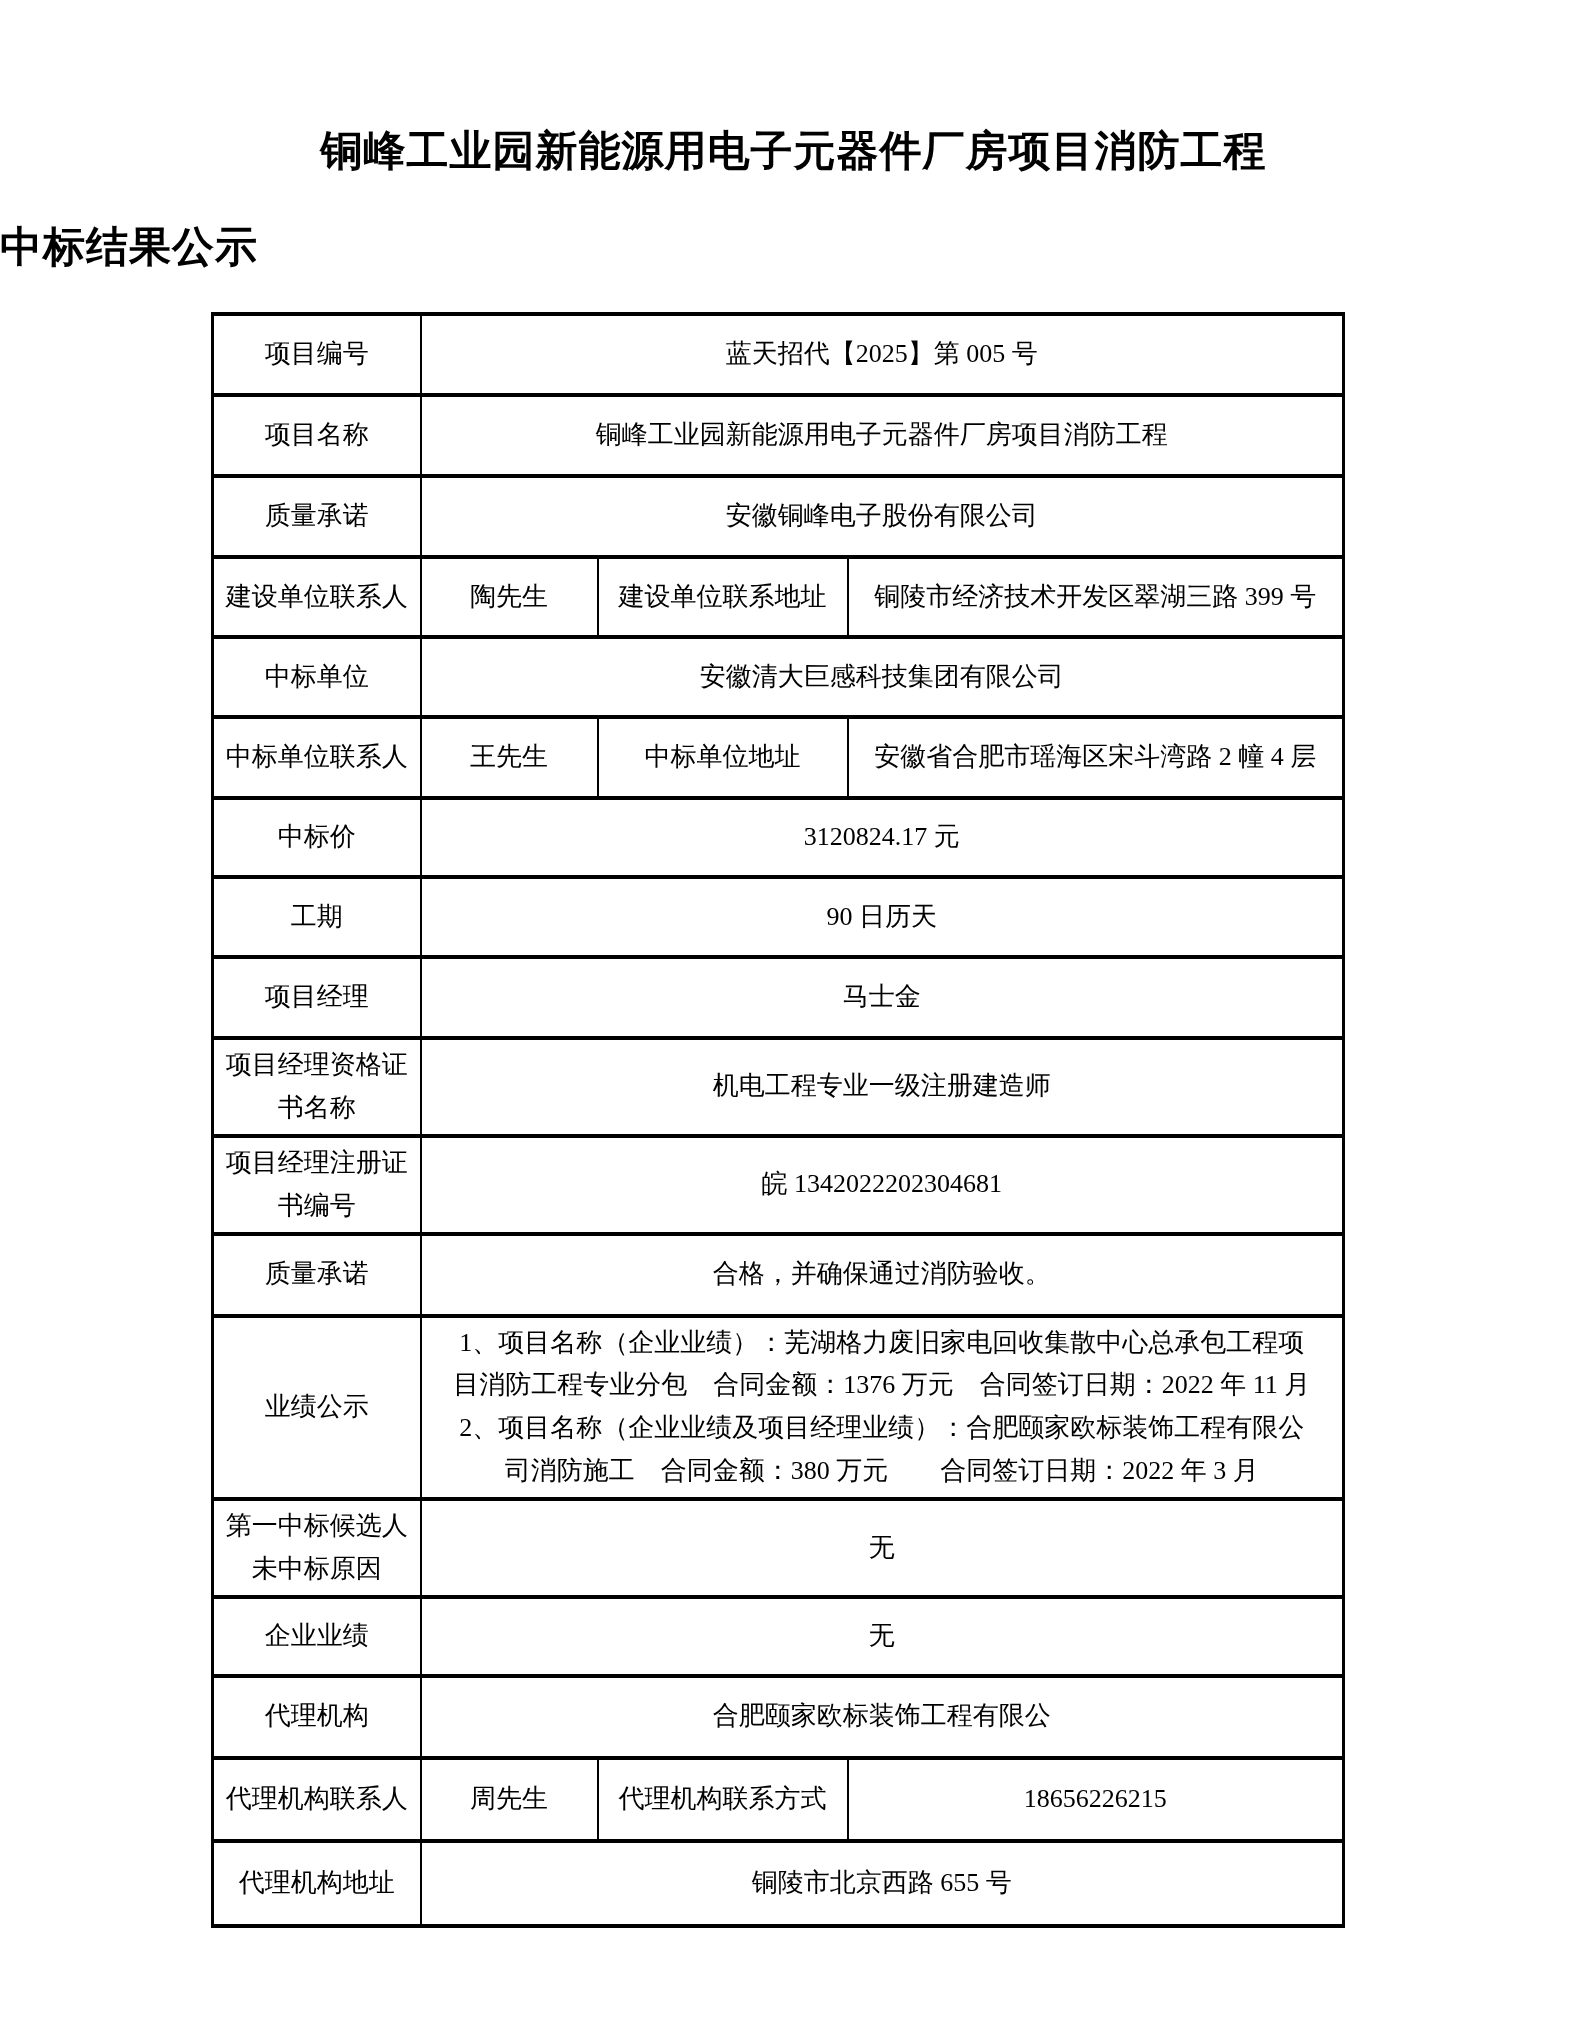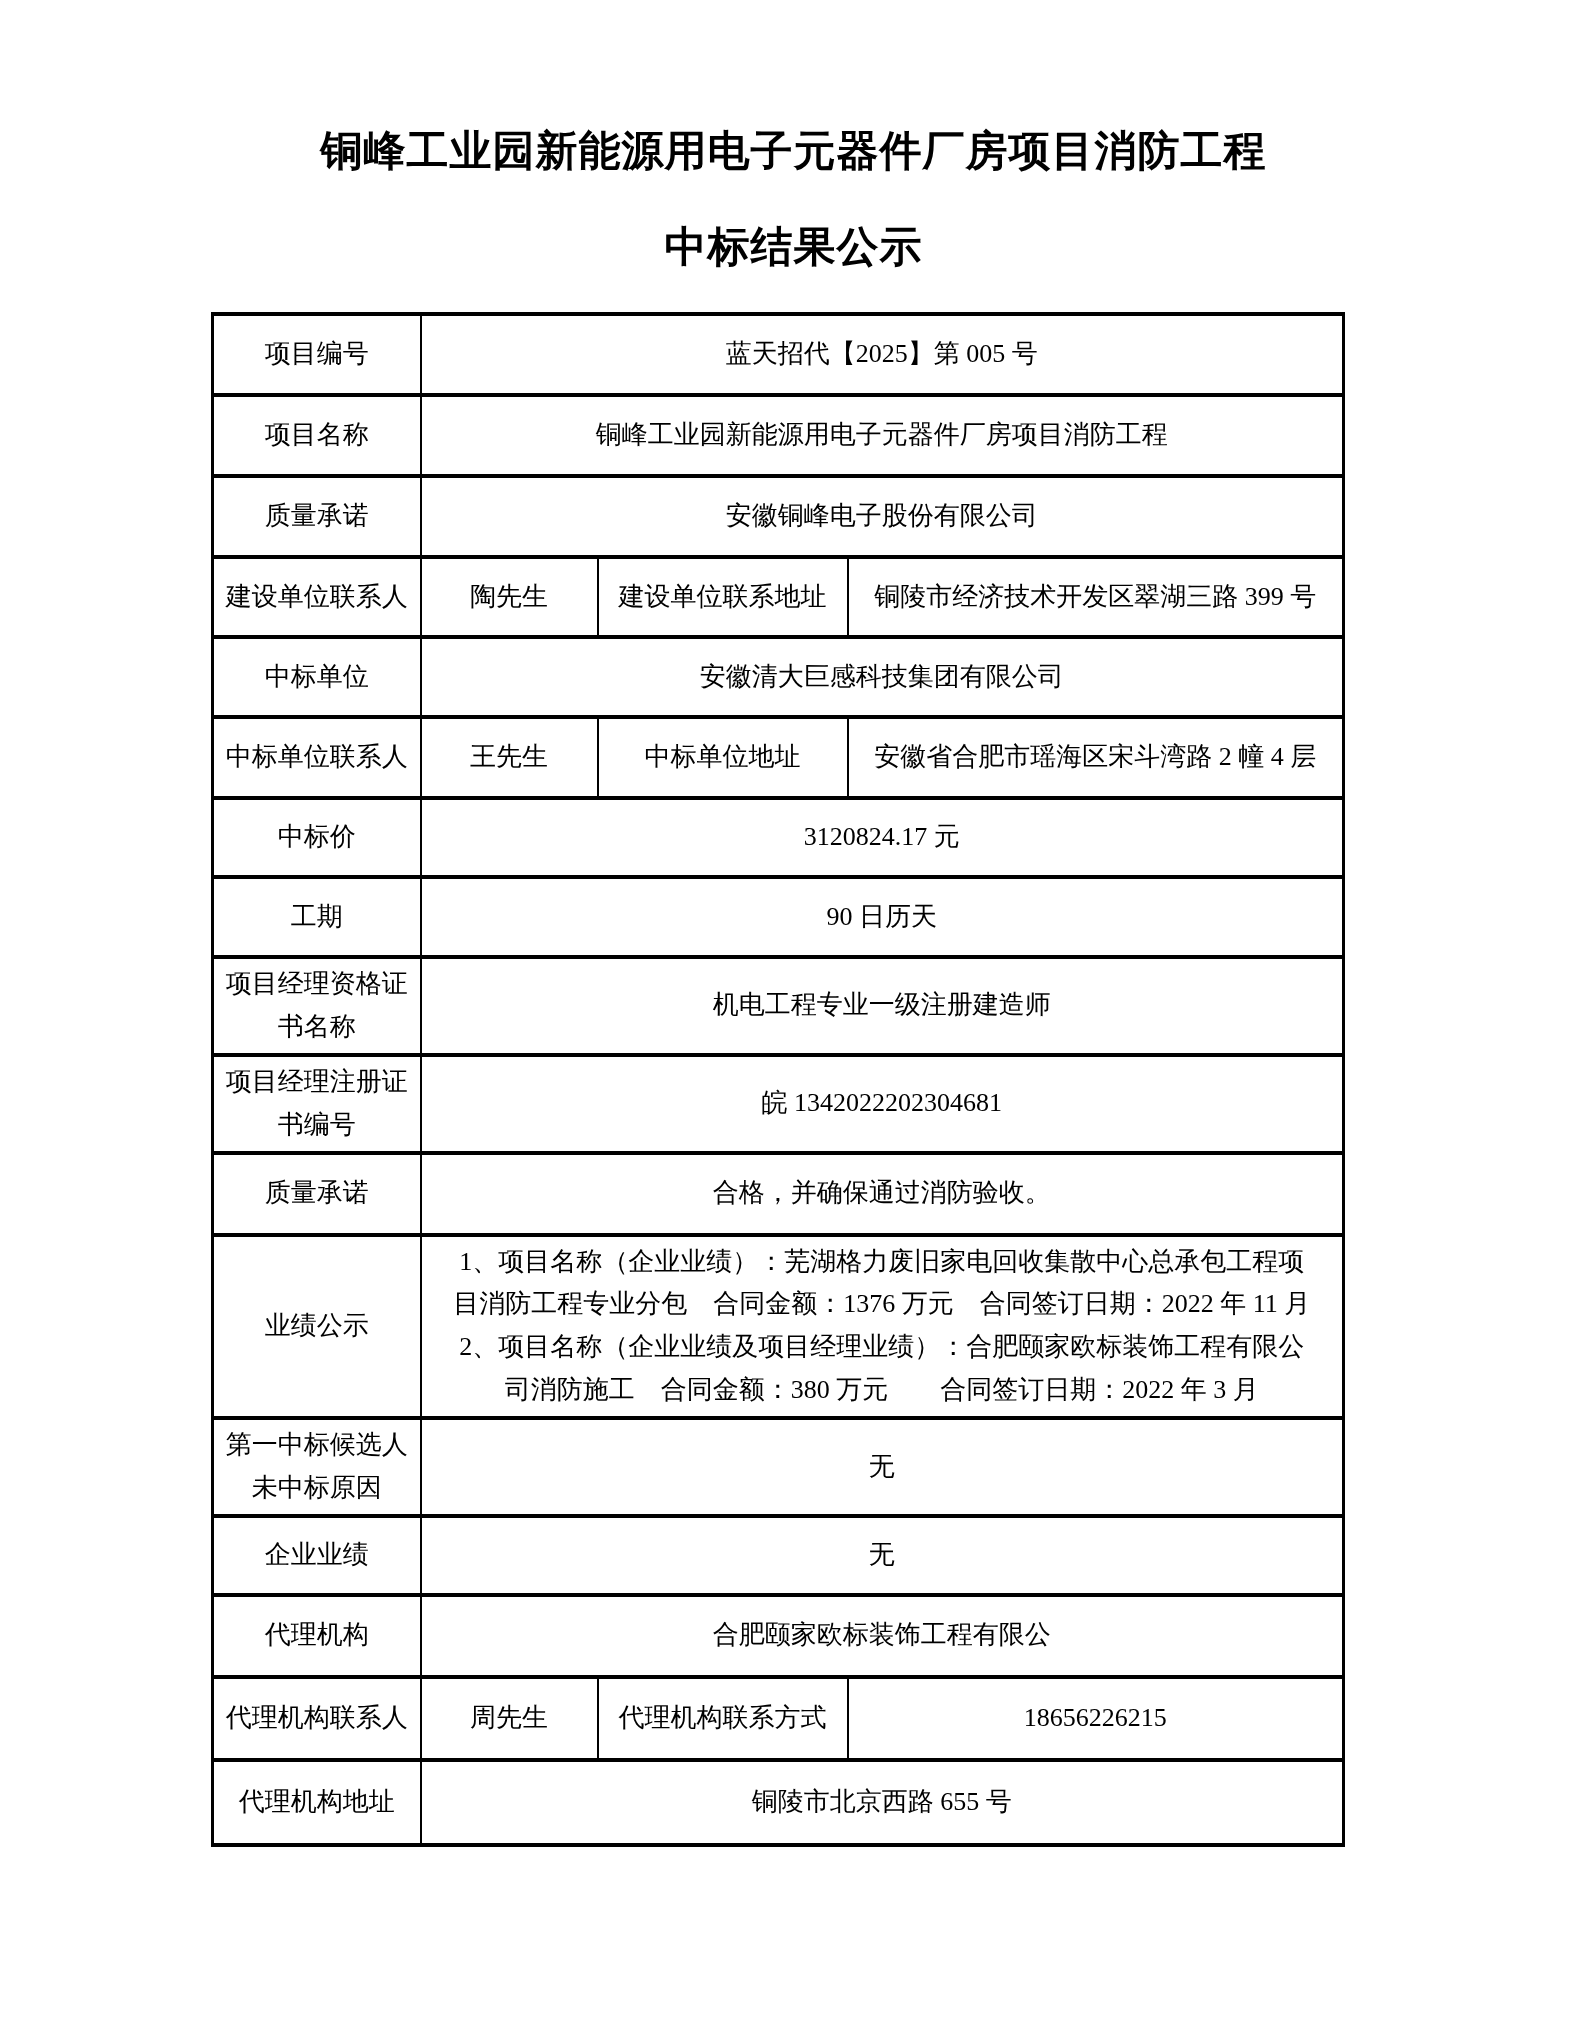--- a/index.html
+++ b/index.html
@@ -23,21 +23,20 @@
     line-height: 1;
     font-weight: bold;
     text-align: center;
     letter-spacing: 1px;
   }
   .doc-subtitle {
     margin: 54px 0 0 0;
     font-size: 42px;
     line-height: 1;
     font-weight: bold;
-    text-align: center;
     letter-spacing: 1px;
   }
   table.result-table {
     border-collapse: collapse;
     table-layout: fixed;
     width: 1131px;
     margin: 44px 0 0 211px;
     border: 3px solid #000;
     border-top-width: 4px;
     border-bottom-width: 4px;
@@ -128,20 +127,24 @@
     <tr class="h79">
       <td>中标价</td>
       <td colspan="3">3120824.17 元</td>
     </tr>
 
     <tr class="h80">
       <td>工期</td>
       <td colspan="3">90 日历天</td>
     </tr>
 
+    <tr class="h81">
+      <td>项目经理</td>
+      <td colspan="3">马士金</td>
+    </tr>
 
     <tr class="h86">
       <td>项目经理资格证书名称</td>
       <td colspan="3">机电工程专业一级注册建造师</td>
     </tr>
 
     <tr class="h86">
       <td>项目经理注册证书编号</td>
       <td colspan="3">皖 1342022202304681</td>
     </tr>

